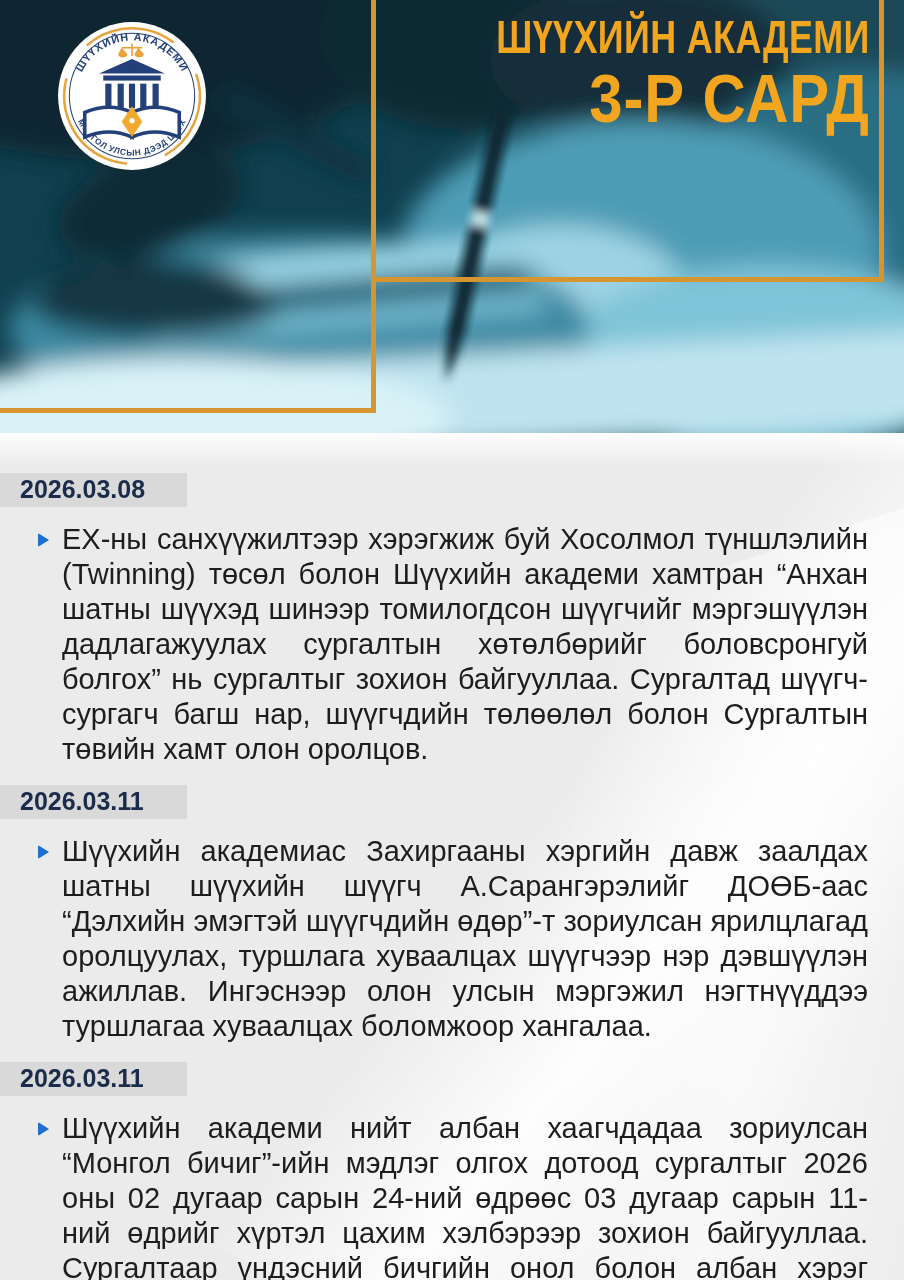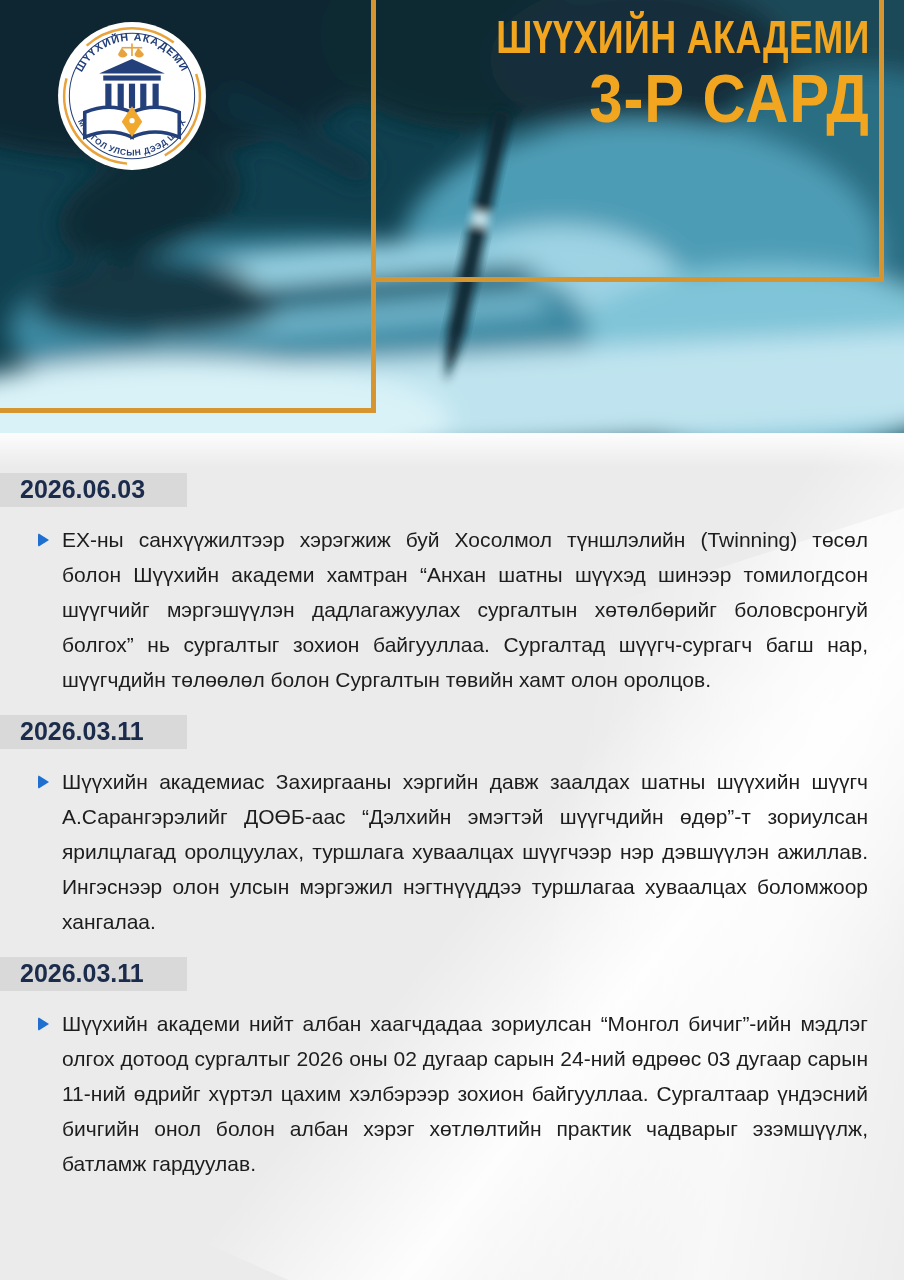--- a/index.html
+++ b/index.html
@@ -59,21 +59,21 @@
   .para { display:flex; margin:15px 36px 0 38px; }
   .bullet-icon {
     flex:0 0 auto; width:0; height:0; margin:11px 13px 0 0;
     border-left:11px solid #1e6fd0;
     border-top:7px solid transparent;
     border-bottom:7px solid transparent;
     border-radius:2px;
   }
   .ptext {
     flex:1 1 auto; text-align:justify;
-    font-size:21px; line-height:35px; color:#1d1d1d;
+    font-size:29px; line-height:35px; color:#1d1d1d;
   }
 </style>
 </head>
 <body>
 
 <div class="banner">
 
   <svg class="photo" width="904" height="433" viewBox="0 0 904 433">
     <defs>
       <filter id="b12" x="-40%" y="-40%" width="180%" height="180%">
@@ -165,21 +165,21 @@
     <div class="title-line2">3-Р САРД</div>
   </div>
 </div>
 
 <div class="content">
   <div class="swirl swirl-a"></div>
   <div class="swirl swirl-b"></div>
   <div class="swirl swirl-top"></div>
 
   <div class="section">
-    <div class="date-badge">2026.06.03</div>
+    <div class="date-badge">2026.03.08</div>
     <div class="para">
       <span class="bullet-icon"></span>
       <div class="ptext">ЕХ-ны санхүүжилтээр хэрэгжиж буй Хосолмол түншлэлийн (Twinning) төсөл болон Шүүхийн академи хамтран “Анхан шатны шүүхэд шинээр томилогдсон шүүгчийг мэргэшүүлэн дадлагажуулах сургалтын хөтөлбөрийг боловсронгуй болгох” нь сургалтыг зохион байгууллаа. Сургалтад шүүгч-сургагч багш нар, шүүгчдийн төлөөлөл болон Сургалтын төвийн хамт олон оролцов.</div>
     </div>
   </div>
 
   <div class="section">
     <div class="date-badge">2026.03.11</div>
     <div class="para">
       <span class="bullet-icon"></span>

